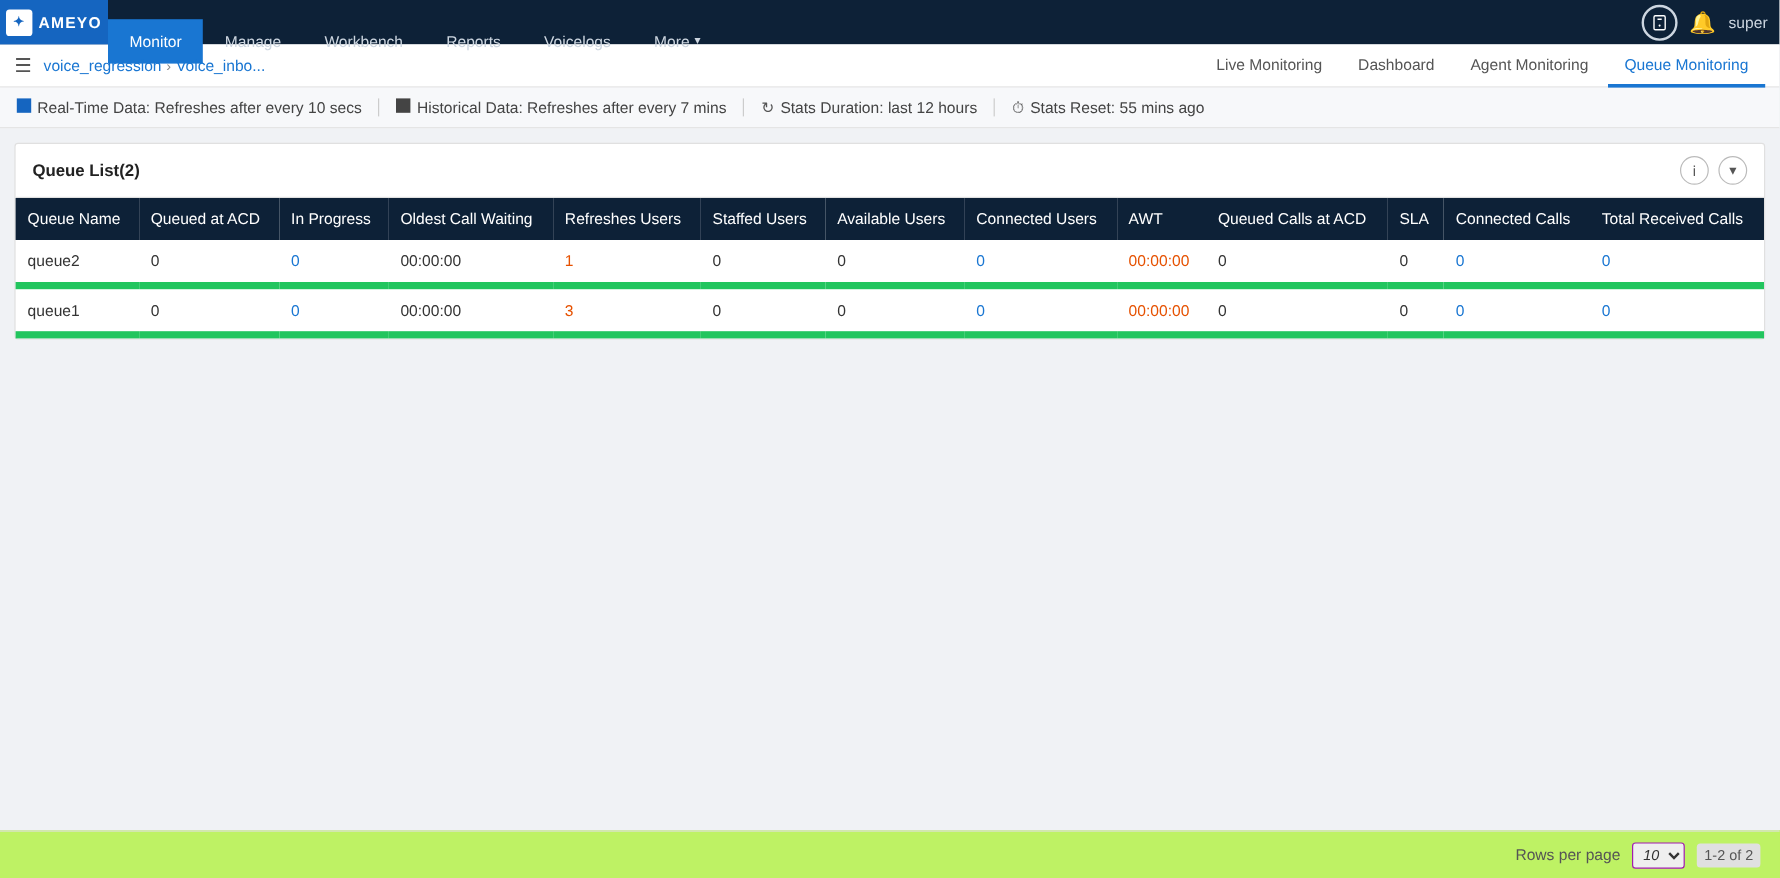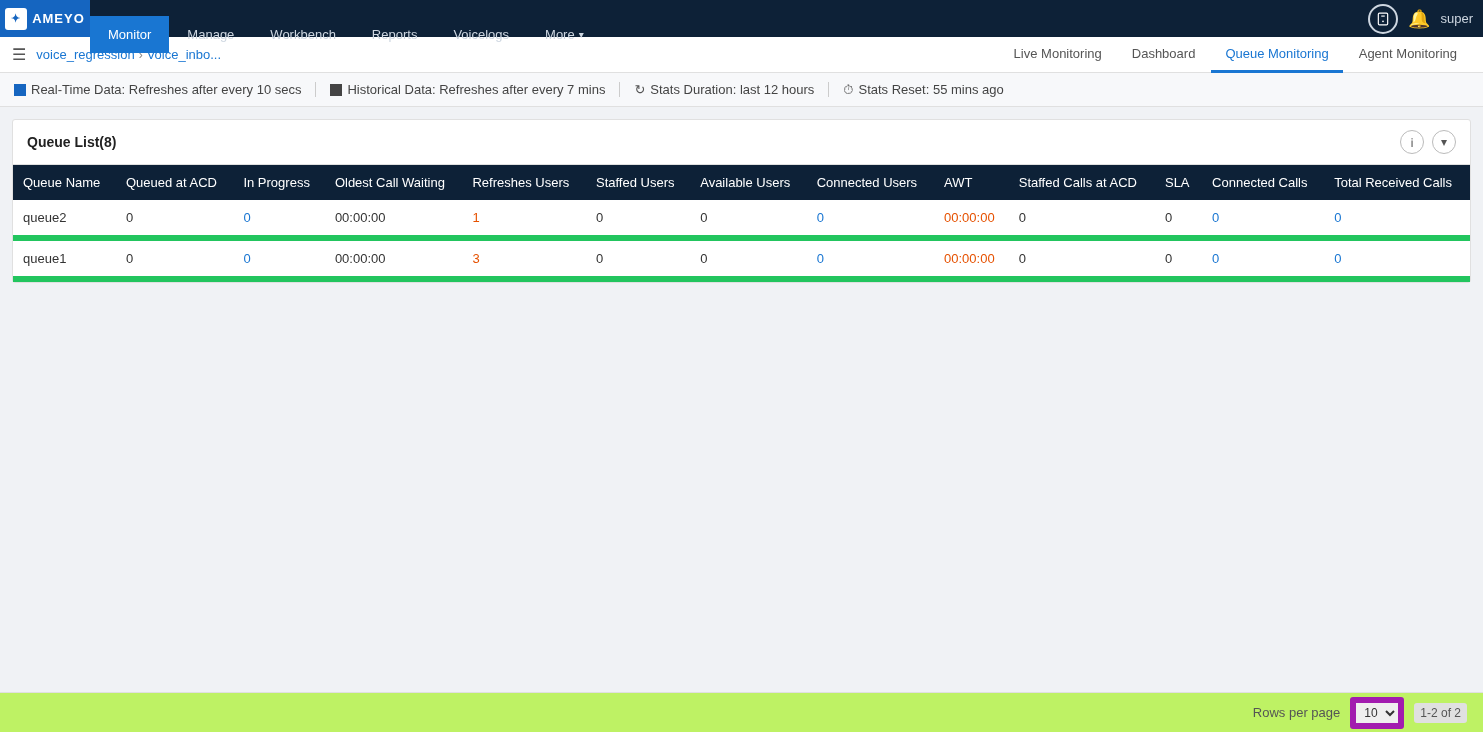--- a/index.html
+++ b/index.html
@@ -149,21 +149,21 @@
       background: #f7f8fa;
       border-bottom: 1px solid #e0e0e0;
       height: 34px;
       display: flex;
       align-items: center;
       padding: 0 14px;
       gap: 0;
     }
     .info-item {
       display: flex;
-      align-items: center;
+      align-items: flex-start;
       gap: 5px;
       color: #444;
       font-size: 12px;
       padding: 0 14px;
       border-right: 1px solid #ccc;
     }
     .info-item:first-child { padding-left: 0; }
     .info-item:last-child { border-right: none; }
     .info-dot {
       width: 12px;
@@ -255,25 +255,26 @@
       align-items: center;
       justify-content: flex-end;
       padding: 0 16px;
       gap: 10px;
     }
     .footer-label {
       color: #555;
       font-size: 13px;
     }
     .rows-select {
-      border: 6px solid #a21caf;
+      border: 1px solid #a21caf;
       border-radius: 3px;
       padding: 2px 4px;
       font-size: 12px;
       color: #333;
+      font-style: italic;
     }
     .pagination-info {
       background: #e0e0e0;
       border-radius: 3px;
       padding: 3px 6px;
       font-size: 12px;
       color: #555;
     }
   </style>
 </head>
@@ -327,25 +328,25 @@
     <span class="sep">›</span>
     <a>Voice_inbo...</a>
   </div>
   <div class="sub-nav-tabs">
     <div class="sub-nav-tab">
       <span>Live Monitoring</span>
     </div>
     <div class="sub-nav-tab">
       <span>Dashboard</span>
     </div>
+    <div class="sub-nav-tab">
+      <span>Agent Monitoring</span>
+    </div>
     <div class="sub-nav-tab active">
       <span>Queue Monitoring</span>
-    </div>
-    <div class="sub-nav-tab">
-      <span>Agent Monitoring</span>
     </div>
   </div>
 </div>
 
 <div class="info-bar">
   <div class="info-item">
     <span class="info-dot blue"></span>
     <span>Real-Time Data: Refreshes after every 10 secs</span>
   </div>
   <div class="info-item">
@@ -358,39 +359,39 @@
   </div>
   <div class="info-item">
     <span class="info-icon">⏱</span>
     <span>Stats Reset: 55 mins ago</span>
   </div>
 </div>
 
 <div class="main-content">
   <div class="queue-card">
     <div class="queue-header">
-      <span class="queue-title">Queue List(8)</span>
+      <span class="queue-title">Queue List(2)</span>
       <div class="queue-header-icons">
         <div class="icon-circle">ℹ</div>
         <div class="icon-circle">▾</div>
       </div>
     </div>
     <table class="queue-table">
       <thead>
         <tr>
           <th><span>Queue Name</span></th>
           <th><span>Queued at ACD</span></th>
           <th><span>In Progress</span></th>
           <th><span>Oldest Call Waiting</span></th>
           <th><span>Refreshes Users</span></th>
           <th><span>Staffed Users</span></th>
           <th><span>Available Users</span></th>
           <th><span>Connected Users</span></th>
           <th><span>AWT</span></th>
-          <th><span>Staffed Calls at ACD</span></th>
+          <th><span>Queued Calls at ACD</span></th>
           <th><span>SLA</span></th>
           <th><span>Connected Calls</span></th>
           <th><span>Total Received Calls</span></th>
         </tr>
       </thead>
       <tbody id="table-body">
       <tr>
       <td>queue2</td>
       <td>0</td>
       <td><span class="link-blue">0</span></td>

